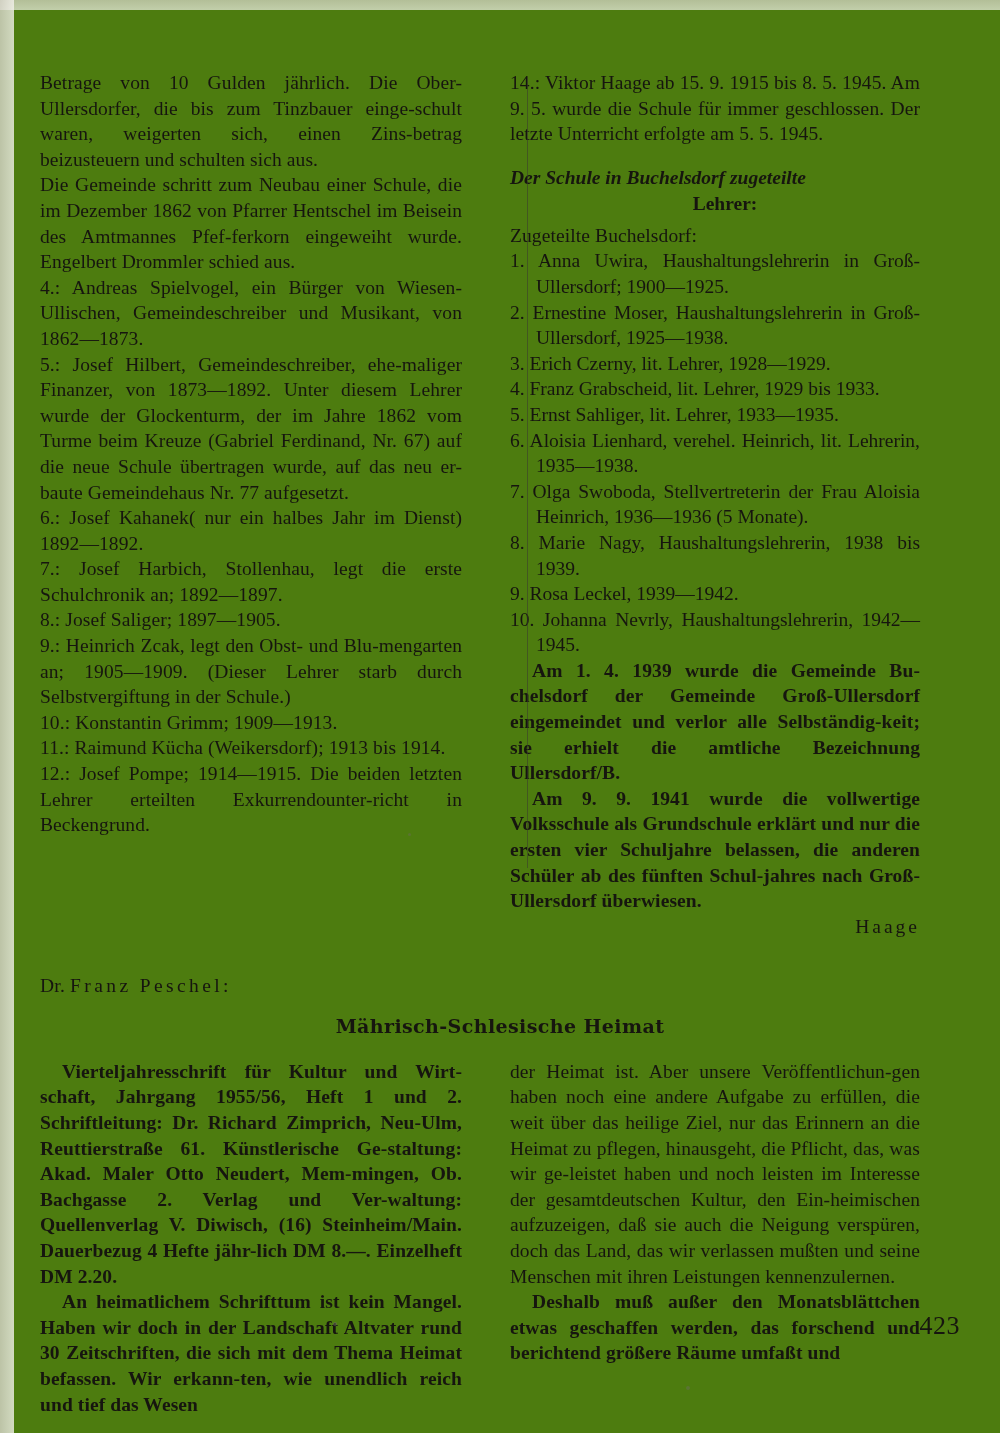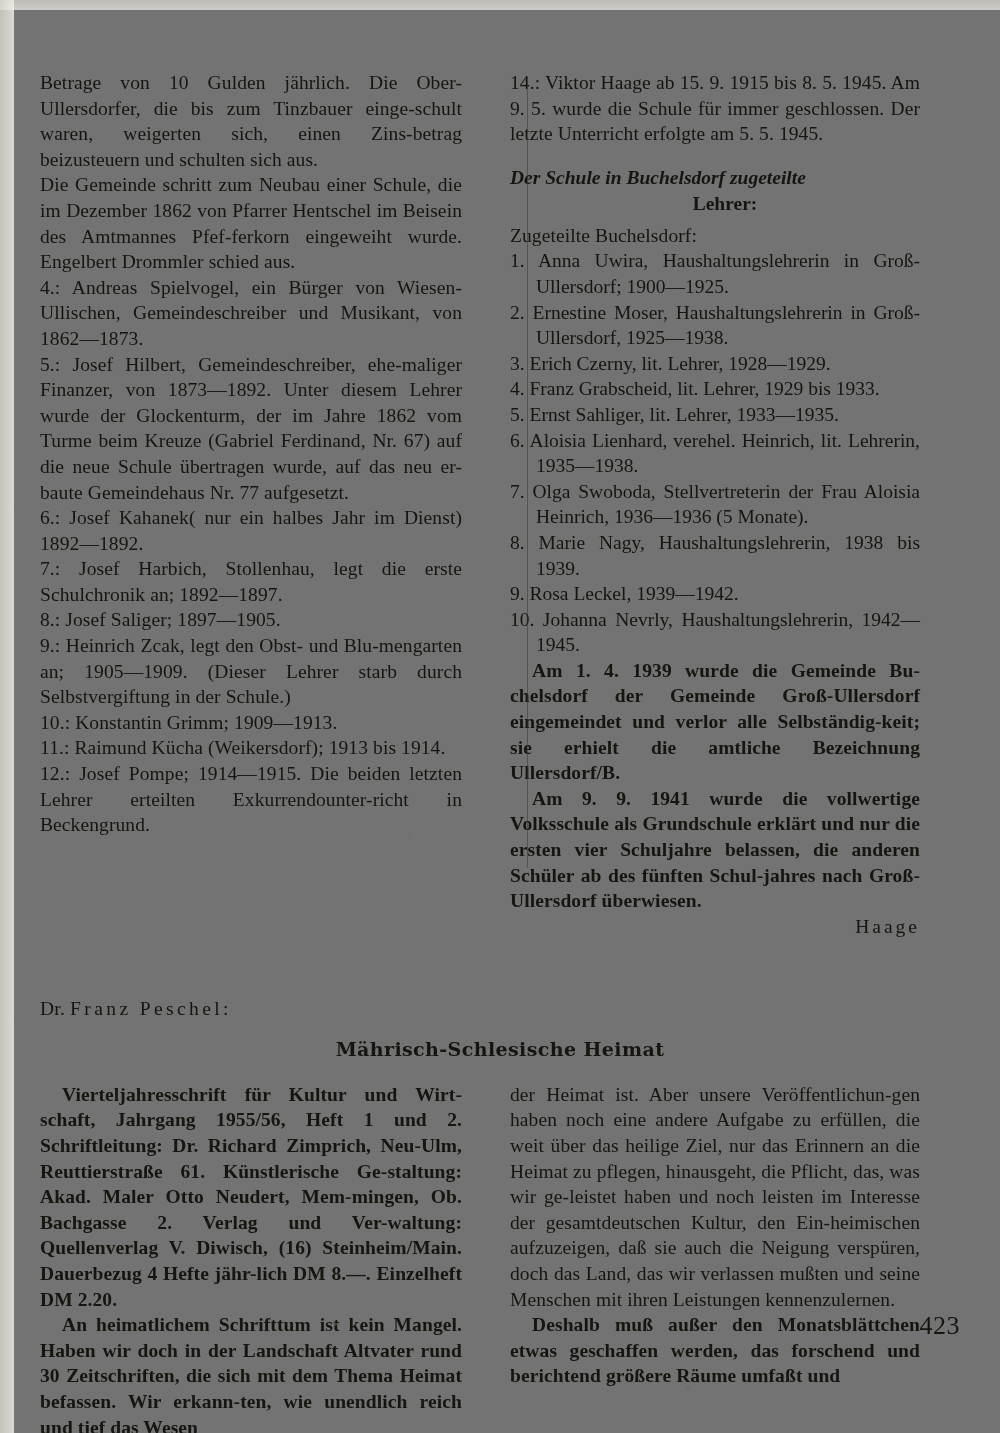--- a/index.html
+++ b/index.html
@@ -13,21 +13,21 @@
     font-family: "Liberation Serif", serif;
     color: #16150f;
     position: relative;
     overflow: hidden;
   }
   .page {
     position: absolute;
     left: 0; top: 0;
     width: 1000px;
     height: 1433px;
-    background: #737373;
+    background: #4d7c0f;
   }
   .page-inner {
     position: absolute;
     left: 40px;
     top: 70px;
     width: 920px;
     height: 1300px;
   }
   .columns {
     display: flex;
@@ -98,21 +98,21 @@
   }
 
   .signature {
     text-align: right;
     font-size: 19.5px;
     letter-spacing: 3px;
     margin-top: 2px;
   }
 
   .author-line {
-    margin-top: 60px;
+    margin-top: 37px;
     font-size: 19.5px;
     letter-spacing: 0.2px;
   }
   .author-line .sp {
     letter-spacing: 3.4px;
   }
 
   .article-title {
     text-align: center;
     font-size: 19px;

